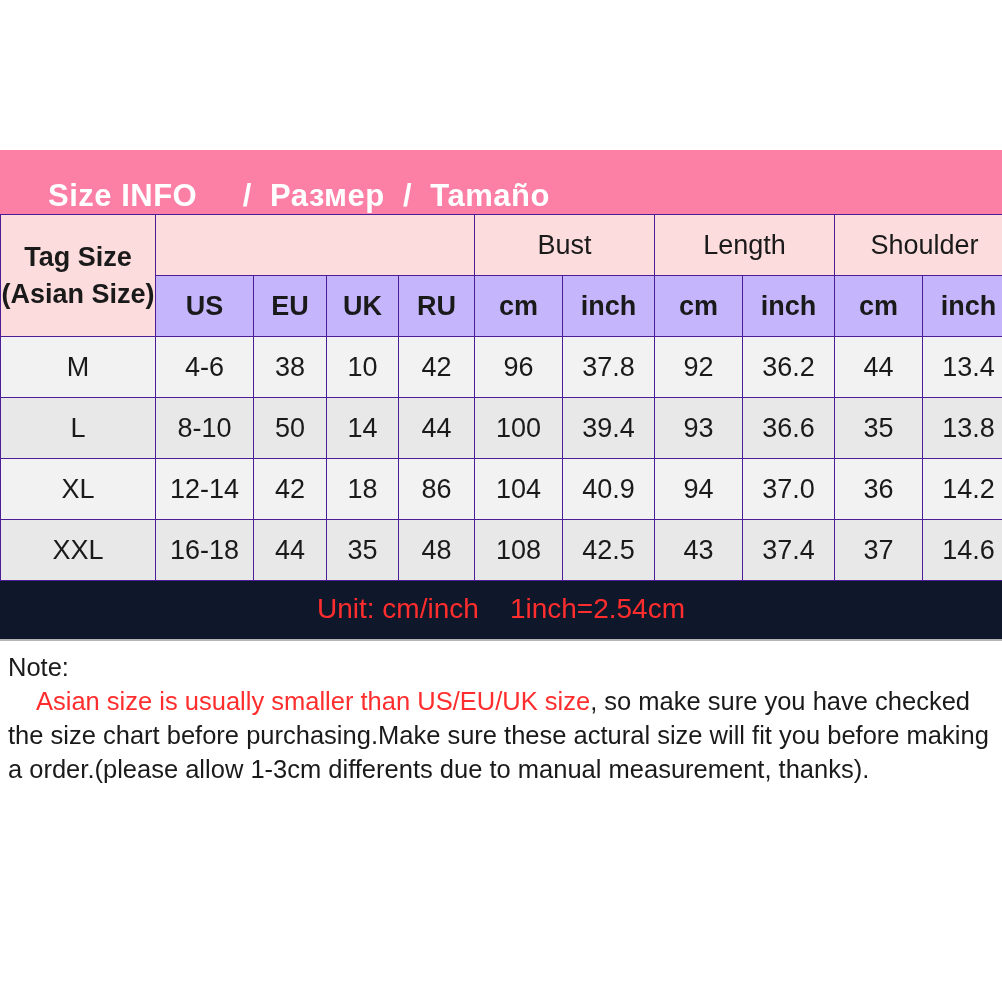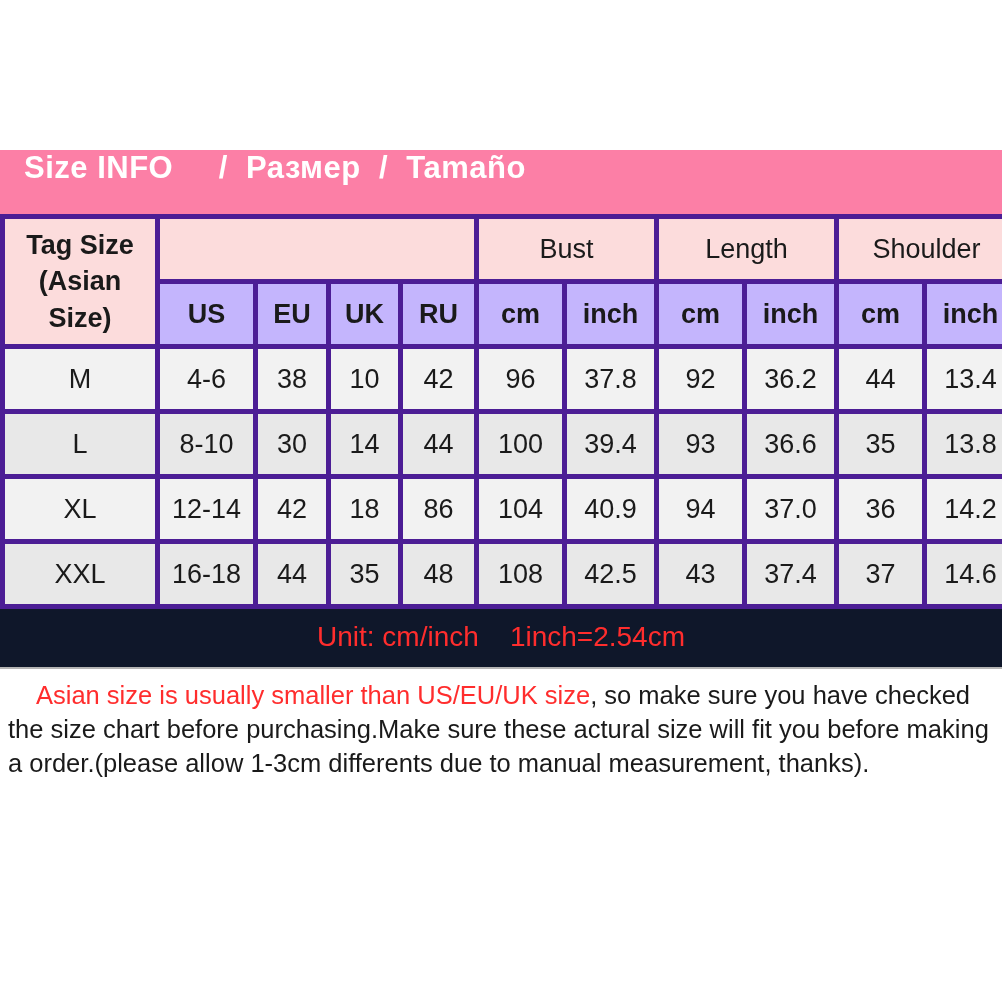--- a/index.html
+++ b/index.html
@@ -27,41 +27,41 @@
     left: 0;
     top: 150px;
     width: 1002px;
   }
 
   
   .size-info-band {
     background: #fc7fa6;
     height: 64px;
     display: flex;
-    align-items: flex-start;
-    padding-left: 24px;
+    align-items: flex-end;
+    padding-left: 48px;
     box-sizing: border-box;
   }
   .size-info-band .txt {
     color: #ffffff;
     font-size: 31px;
     font-weight: bold;
     letter-spacing: 0.5px;
     white-space: pre;
   }
 
   
   table.size-table {
     border-collapse: collapse;
     width: 1002px;
     table-layout: fixed;
   }
   table.size-table td,
   table.size-table th {
-    border: 5px solid #4c1d95;
+    border: 1px solid #4c1d95;
     text-align: center;
     vertical-align: middle;
     font-size: 27px;
     color: #1a1a1a;
     padding: 0;
     height: 60px;
   }
   .hdr {
     background: #fcdcdc;
     font-weight: normal;
@@ -176,21 +176,21 @@
           <td class="cell">37.8</td>
           <td class="cell">92</td>
           <td class="cell">36.2</td>
           <td class="cell">44</td>
           <td class="cell">13.4</td>
         </tr>
 
         <tr class="row-b">
           <td class="lbl">L</td>
           <td class="cell">8-10</td>
-          <td class="cell">30</td>
+          <td class="cell">50</td>
           <td class="cell">14</td>
           <td class="cell">44</td>
           <td class="cell">100</td>
           <td class="cell">39.4</td>
           <td class="cell">93</td>
           <td class="cell">36.6</td>
           <td class="cell">35</td>
           <td class="cell">13.8</td>
         </tr>
 
@@ -220,18 +220,19 @@
           <td class="cell">37.4</td>
           <td class="cell">37</td>
           <td class="cell">14.6</td>
         </tr>
       </tbody>
     </table>
 
     <div class="unit-line">Unit: cm/inch    1inch=2.54cm</div>
 
     <div class="note-block">
+      <span class="note-title">Note:</span>
       <span class="note-para"><span class="note-red">Asian size is usually smaller than US/EU/UK size</span><span>, so make sure you have checked the size chart before purchasing.Make sure these actural size will fit you before making a order.(please allow 1-3cm differents due to manual measurement, thanks).</span></span>
     </div>
 
   </div>
 
 </div>
 
 </body></html>

